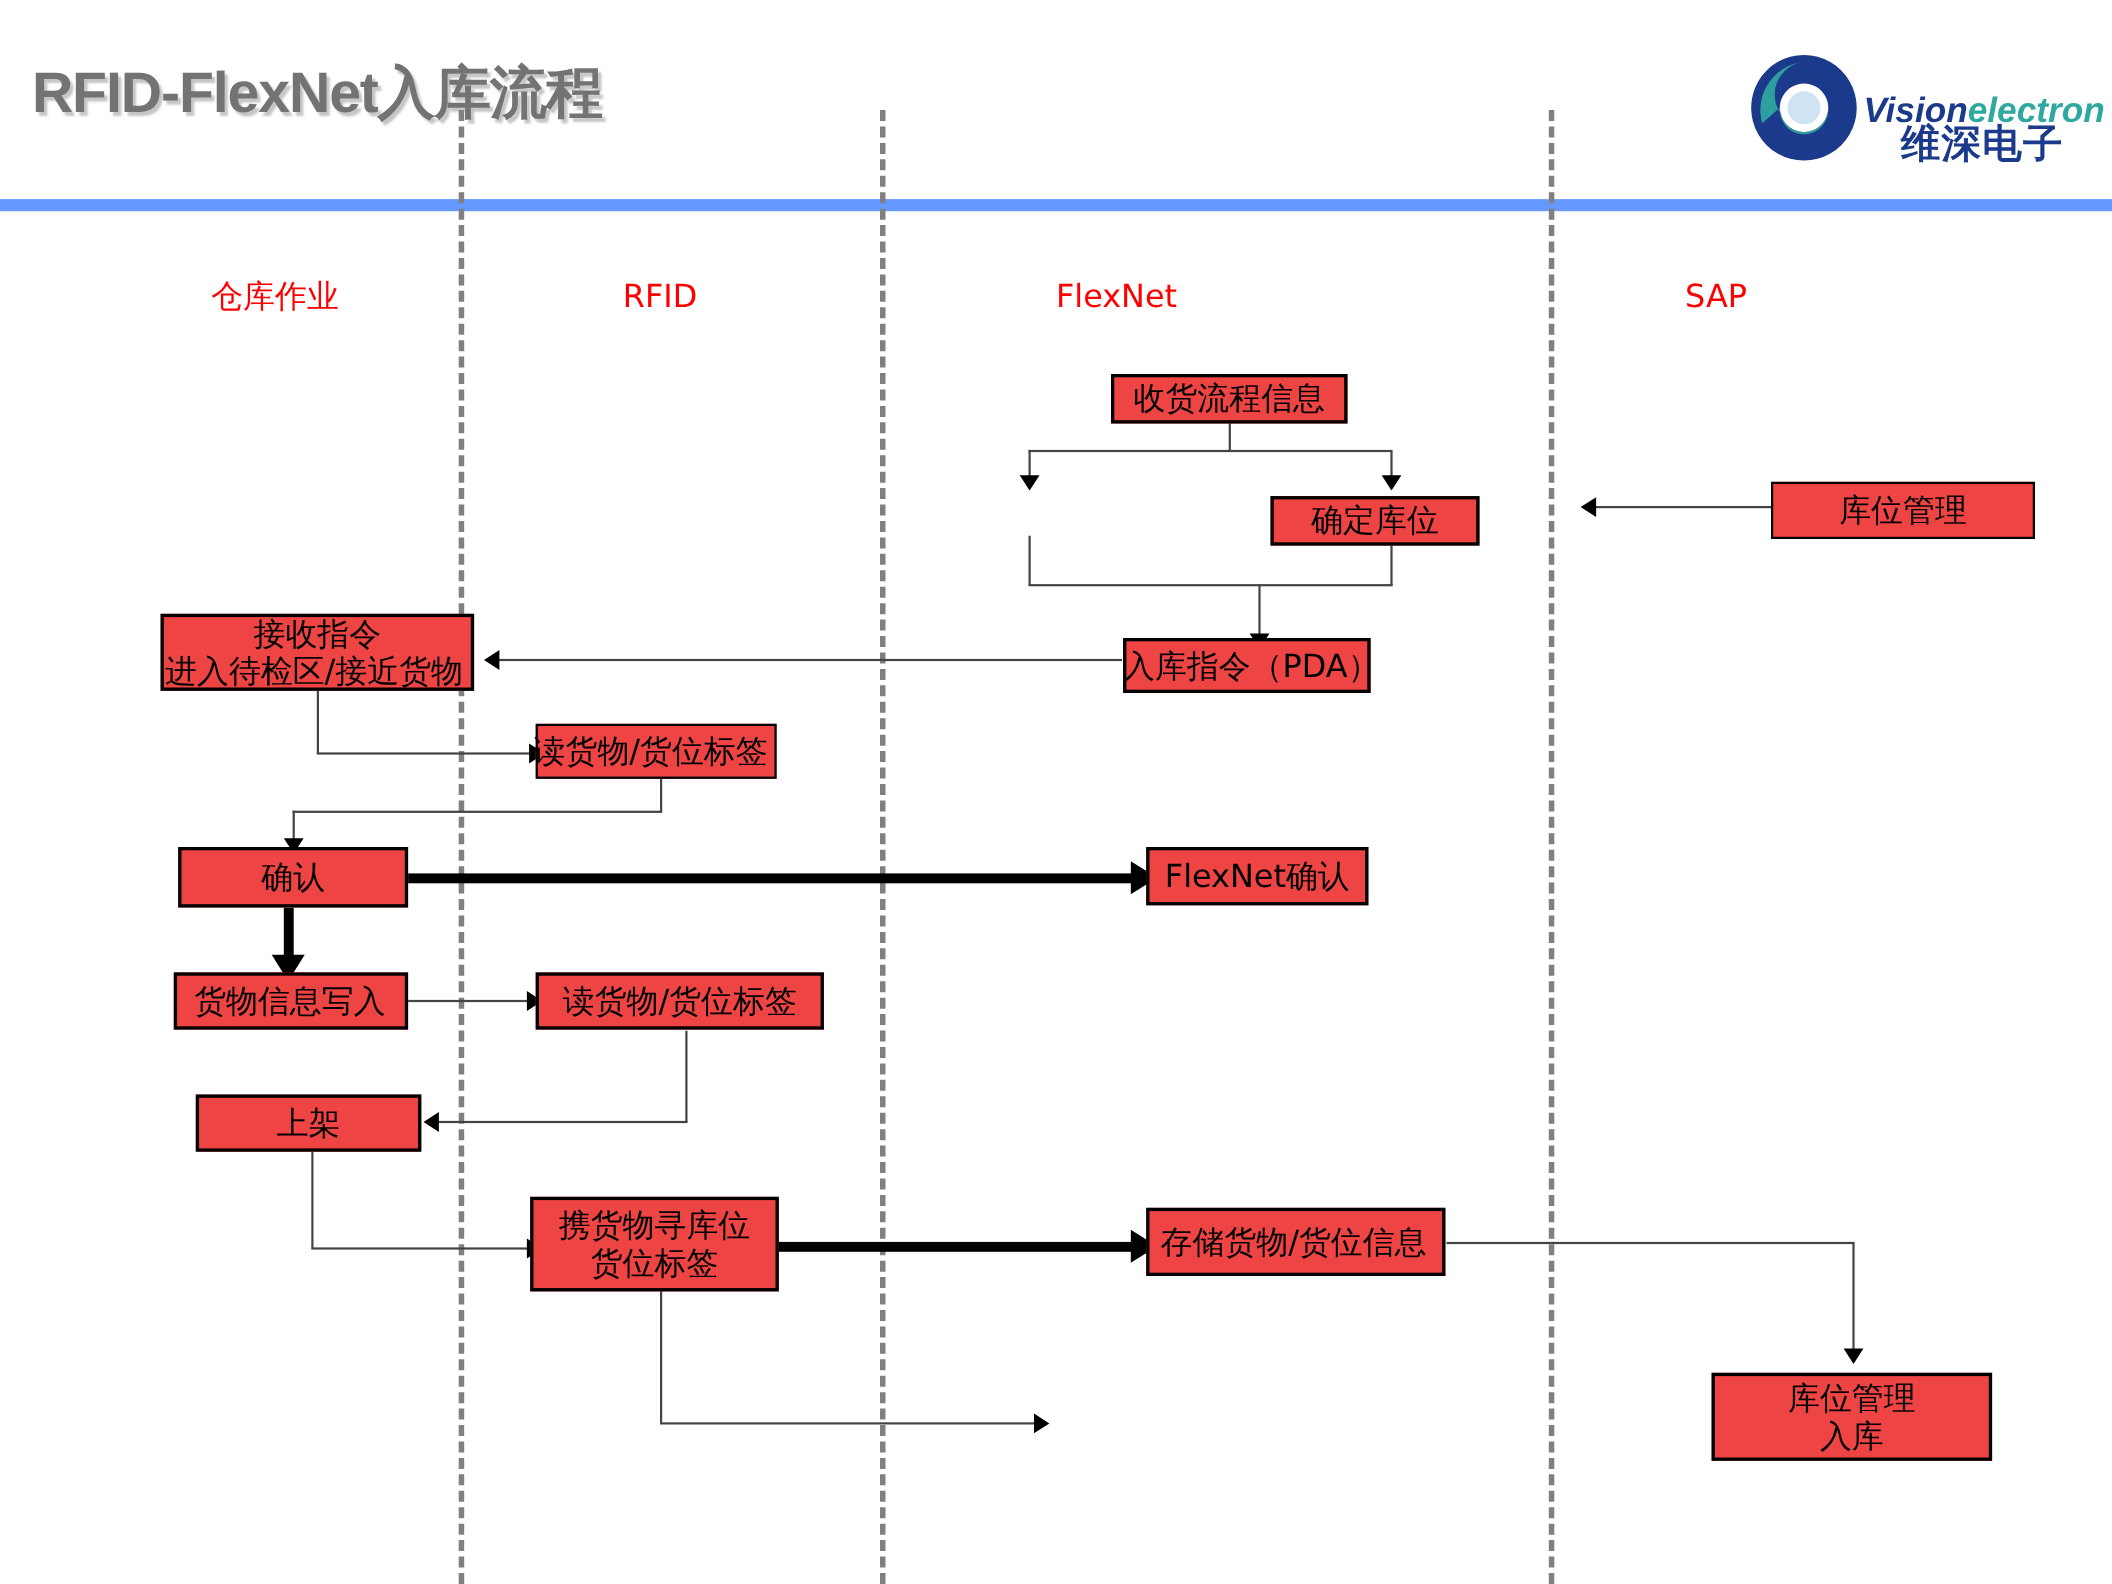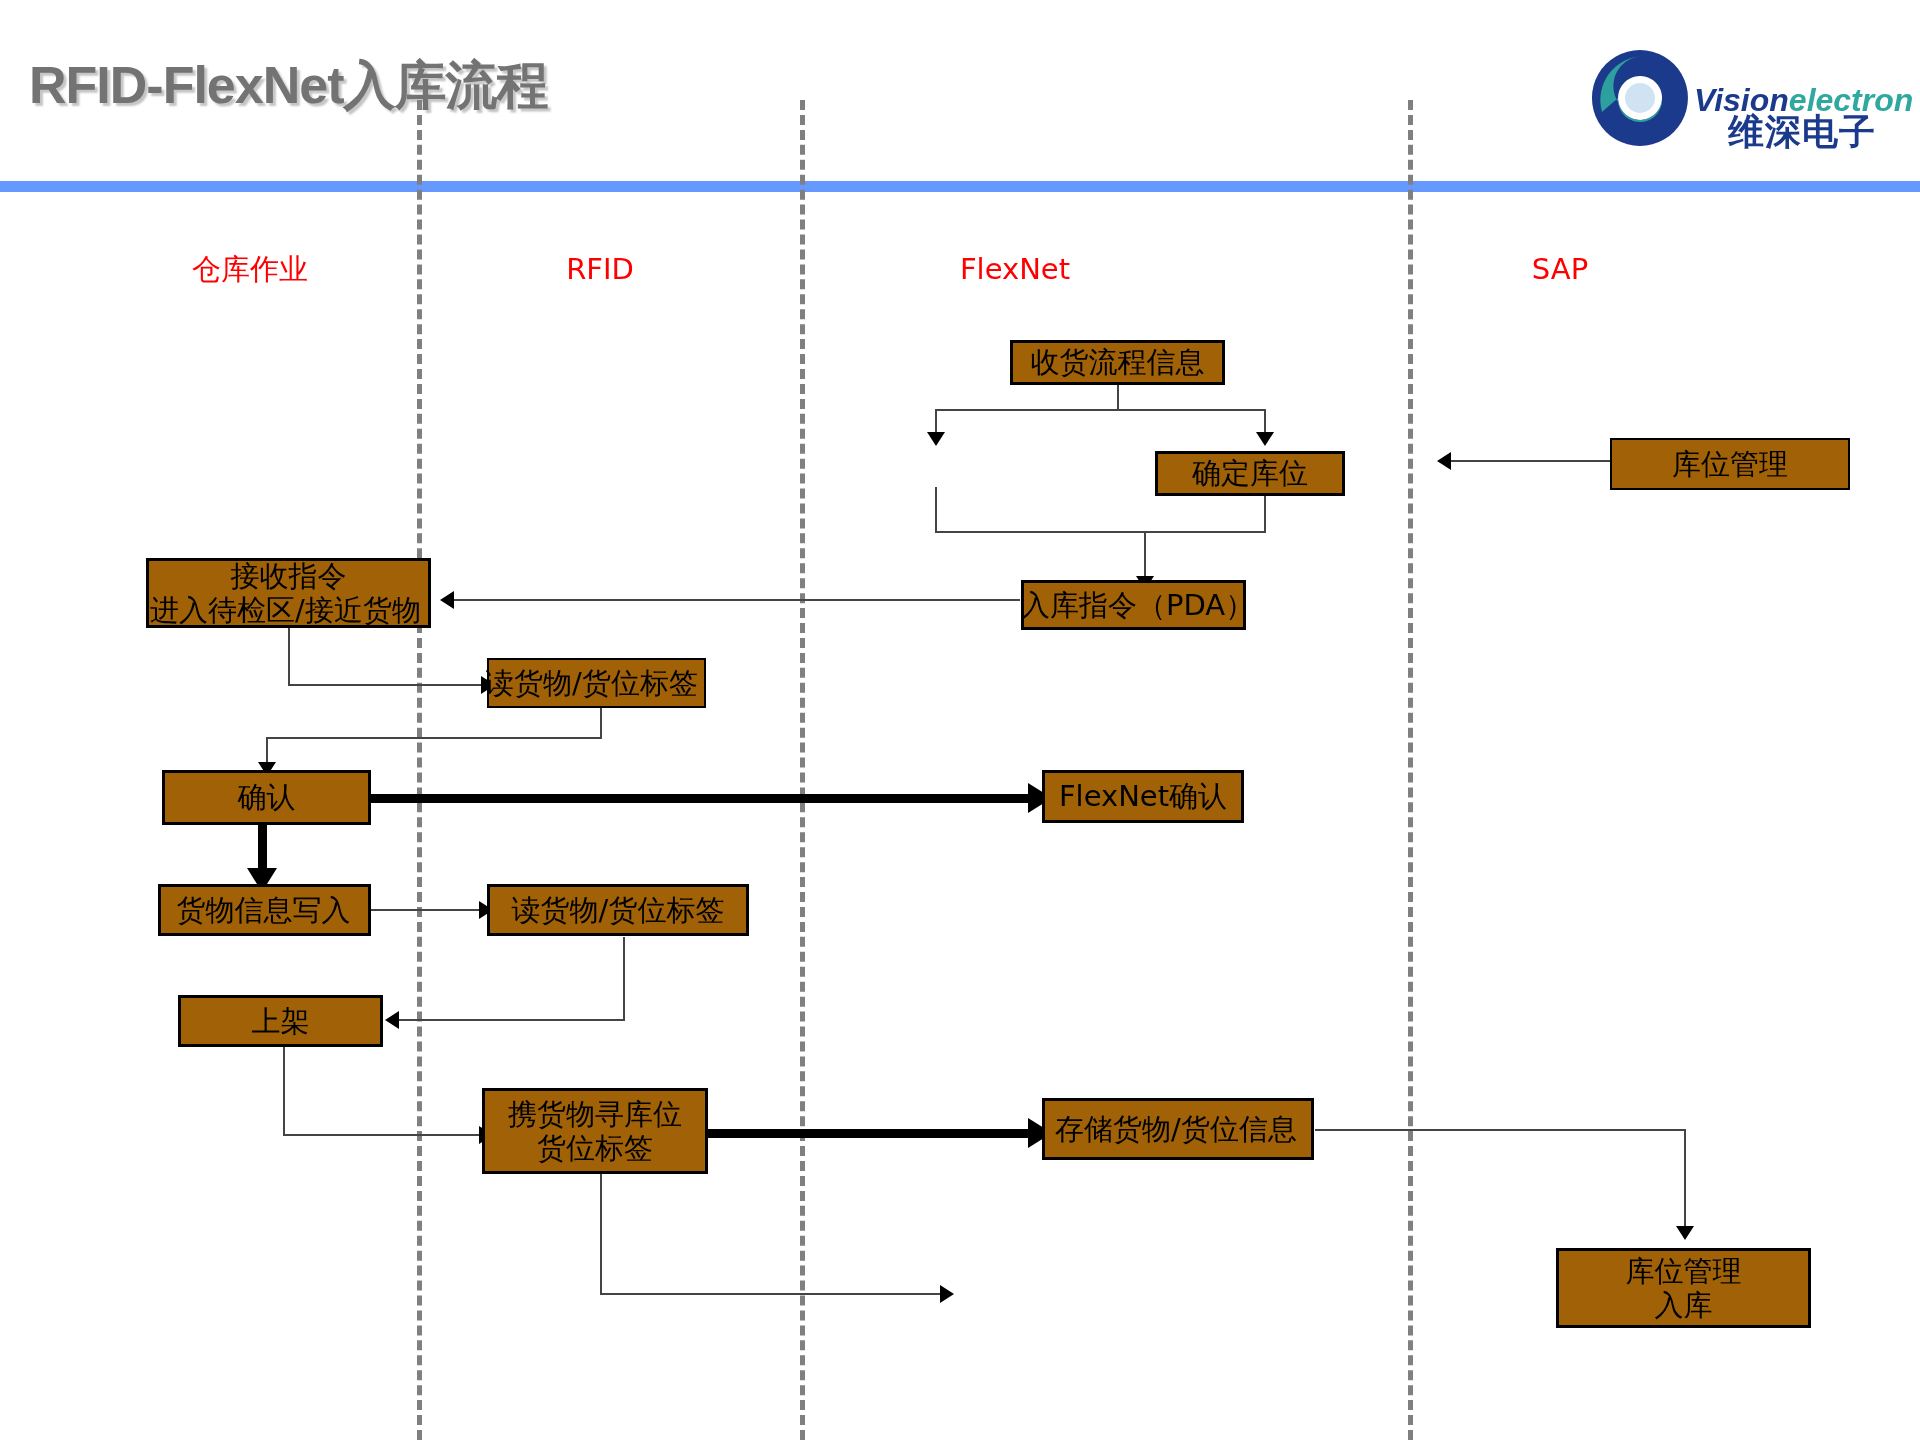--- a/index.html
+++ b/index.html
@@ -104,21 +104,21 @@
     white-space: nowrap;
     text-align: center;
     line-height: 1;
   }
 
   
   .node {
     position: absolute;
     box-sizing: border-box;
     border: 3px solid #000000;
-    background: #a16207;
+    background: #ef4444;
     color: #000000;
     font-family: "DejaVu Sans", sans-serif;
     font-size: 29px;
     line-height: 1.18;
     display: flex;
     align-items: center;
     justify-content: center;
     text-align: center;
     white-space: nowrap;
     z-index: 5;

